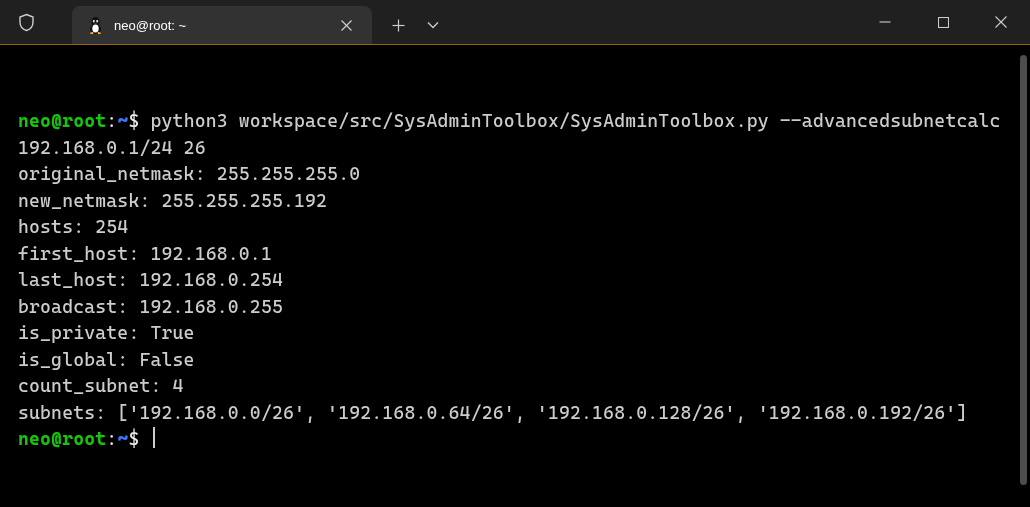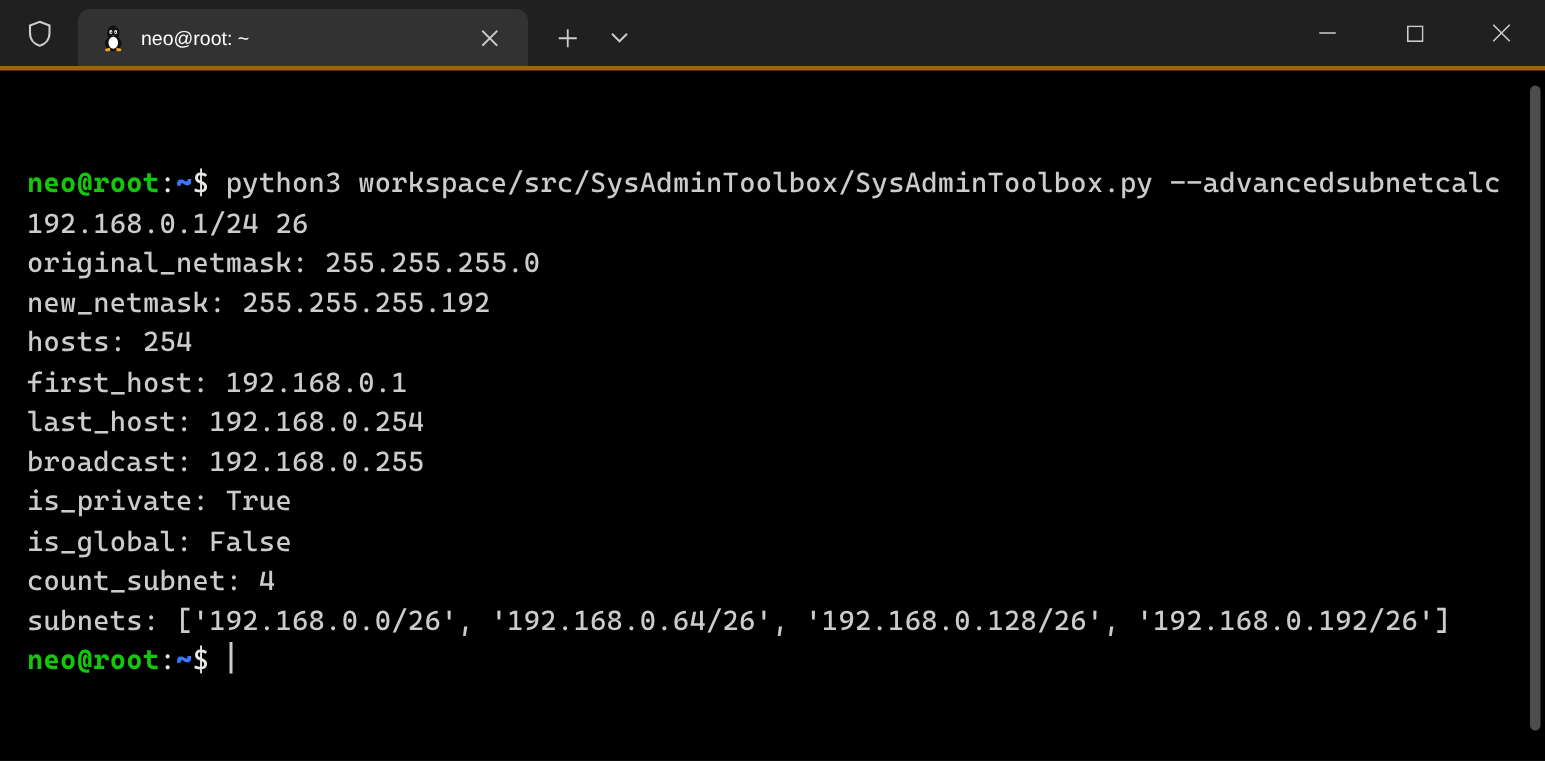--- a/index.html
+++ b/index.html
@@ -30,20 +30,21 @@
     background: #323232;
     display: flex;
     align-items: center;
     padding: 0 12px 0 14px;
     gap: 10px;
     border-top-left-radius: 8px;
     border-top-right-radius: 8px;
     min-width: 300px;
     margin-top: 6px;
     position: relative;
+    margin-left: 20px;
   }
   .tab .tux {
     width: 18px;
     height: 18px;
     display: flex;
     align-items: center;
     justify-content: center;
   }
   .tab-title {
     color: #ffffff;
@@ -91,21 +92,21 @@
     flex: 1;
     background: #000000;
     color: #cccccc;
     font-size: 18.5px;
     line-height: 26.5px;
     padding: 10px 18px 10px 18px;
     white-space: pre-wrap;
     word-break: break-all;
     font-weight: 500;
     position: relative;
-    border-top: 3px solid #a16207;
+    border-top: 1px solid #a16207;
     letter-spacing: 0.2px;
   }
   .scrollbar {
     position: absolute;
     right: 3px;
     top: 10px;
     width: 7px;
     height: 430px;
     background: #4d4d4d;
     border-radius: 4px;

